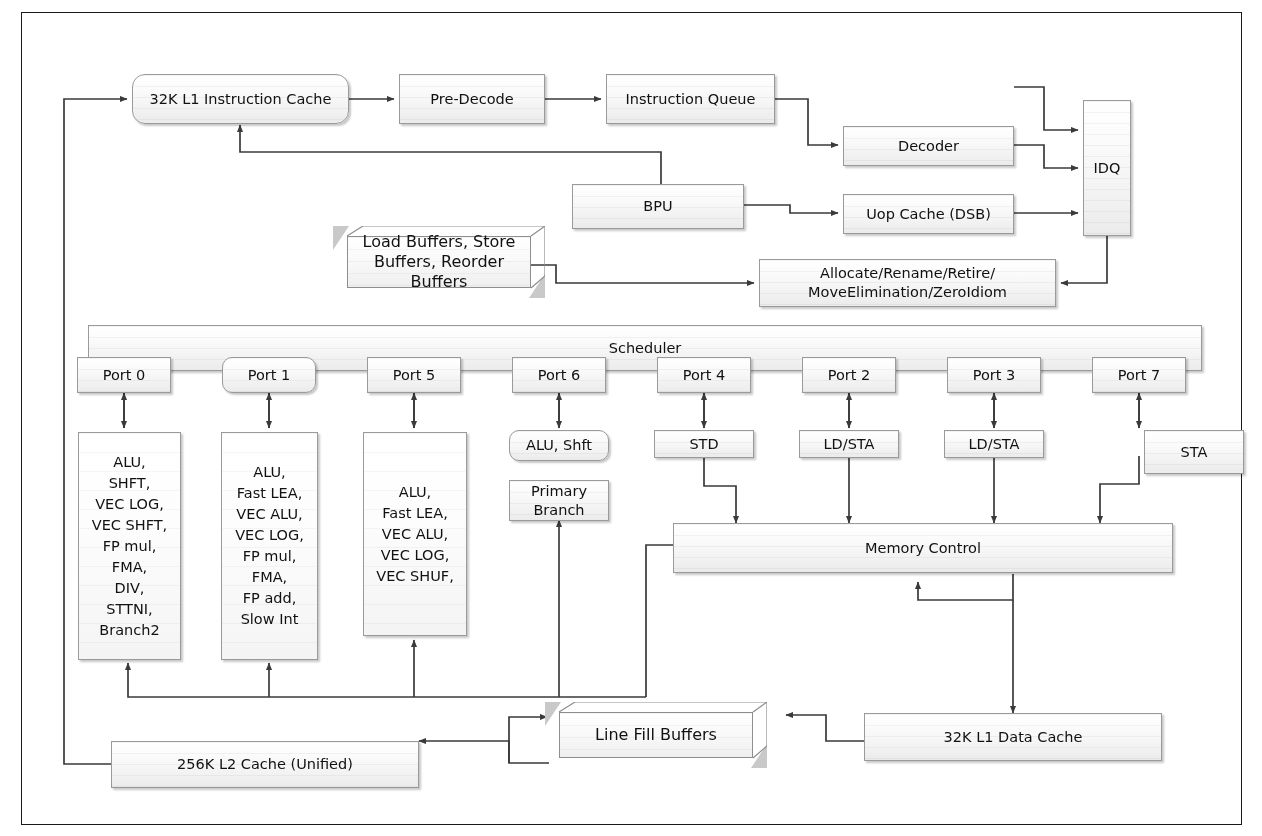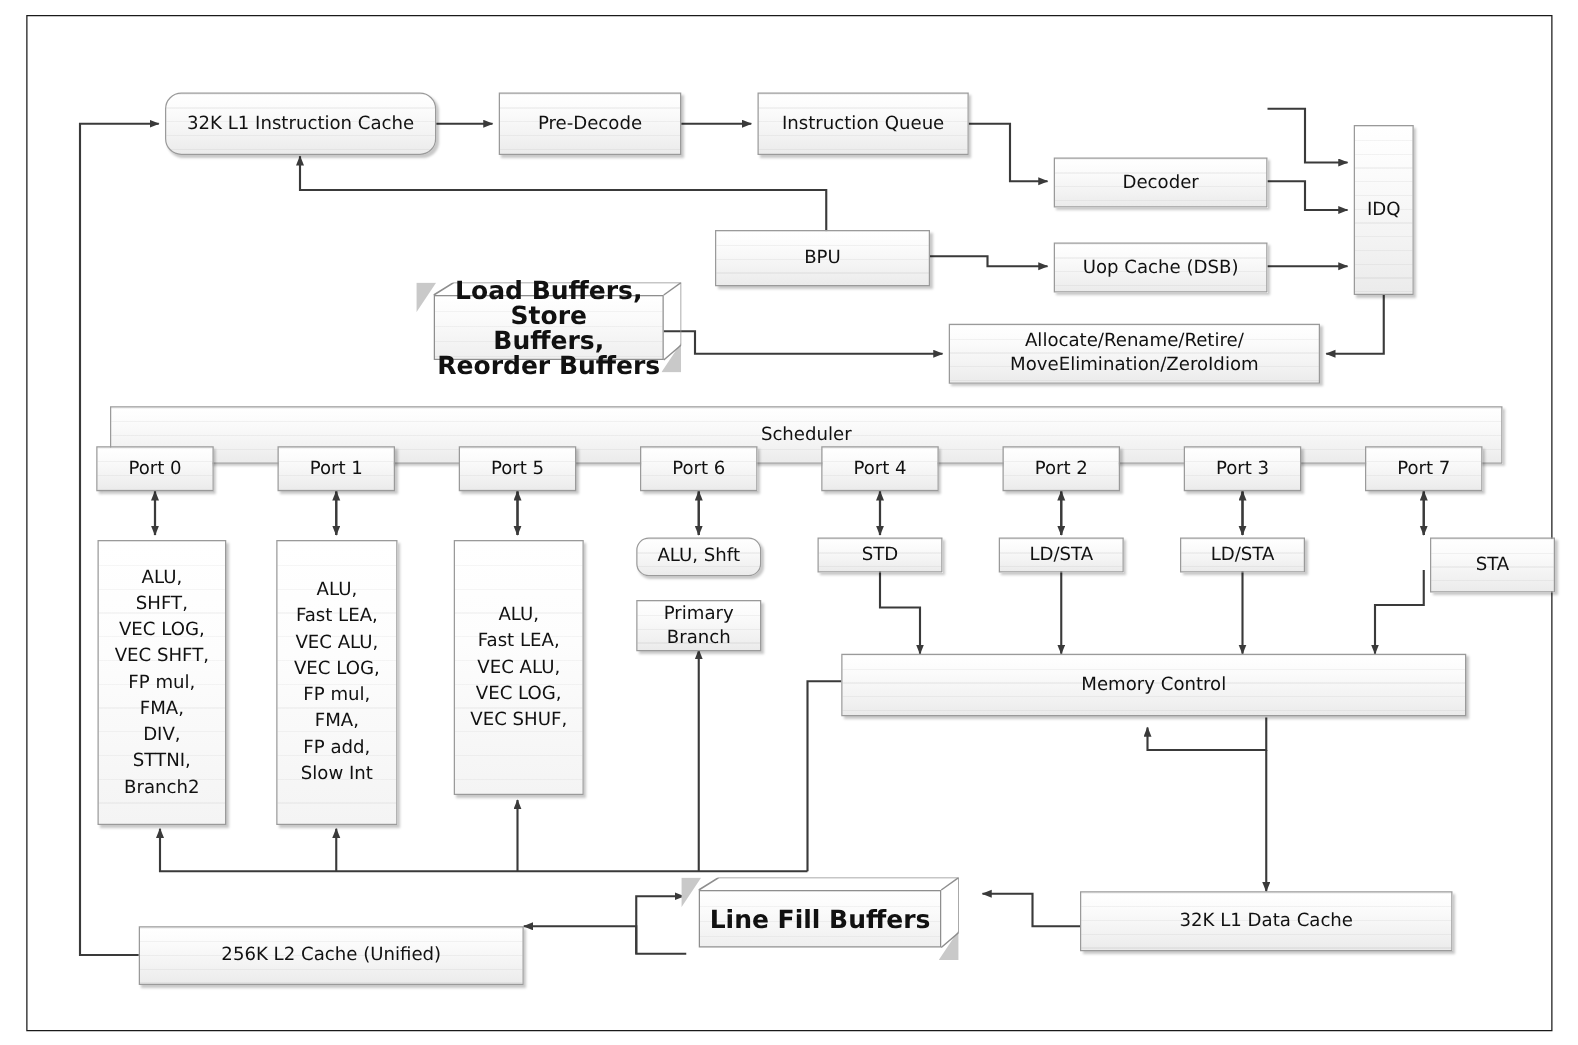--- a/index.html
+++ b/index.html
@@ -37,21 +37,21 @@
   
   .cube{position:absolute;}
   .cube .face{position:absolute;left:14px;top:10px;right:14px;bottom:10px;
        border:1px solid #8e8e8e;
        background:
          repeating-linear-gradient(to bottom,
             rgba(0,0,0,0.04) 0px, rgba(0,0,0,0.04) 1px,
             rgba(0,0,0,0) 1px, rgba(0,0,0,0) 12px),
          linear-gradient(to bottom,#ffffff 0%,#fafafa 40%,#efefef 100%);
        display:flex;align-items:center;justify-content:center;text-align:center;
-       font-size:20px;line-height:20px;color:#111;box-sizing:border-box;font-weight:bold;}
+       font-size:16px;line-height:20px;color:#111;box-sizing:border-box;}
   .cube .shadeTL{position:absolute;left:0;top:0;width:16px;height:24px;
        background:#c9c9c9;clip-path:polygon(0 0,100% 0,0 100%);}
   .cube .shadeBR{position:absolute;right:0;bottom:0;width:16px;height:24px;
        background:#c9c9c9;clip-path:polygon(100% 0,100% 100%,0 100%);}
   .cube svg{position:absolute;left:0;top:0;width:100%;height:100%;}
 
   .label{pointer-events:none;}
 </style>
 </head>
 <body>
@@ -191,21 +191,21 @@
     </div>
   </div>
 
   <div class="box" style="left:88px;top:325px;width:1114px;height:46px;">
     <span class="label">Scheduler</span>
   </div>
 
   <div class="box" style="left:77px;top:357px;width:94px;height:36px;">
     <span class="label">Port 0</span>
   </div>
-  <div class="box" style="left:222px;top:357px;width:94px;height:36px;">
+  <div class="box" style="left:222px;top:357px;width:94px;height:36px;border-radius:10px;">
     <span class="label">Port 1</span>
   </div>
   <div class="box" style="left:367px;top:357px;width:94px;height:36px;">
     <span class="label">Port 5</span>
   </div>
   <div class="box" style="left:512px;top:357px;width:94px;height:36px;">
     <span class="label">Port 6</span>
   </div>
   <div class="box" style="left:657px;top:357px;width:94px;height:36px;">
     <span class="label">Port 4</span>

